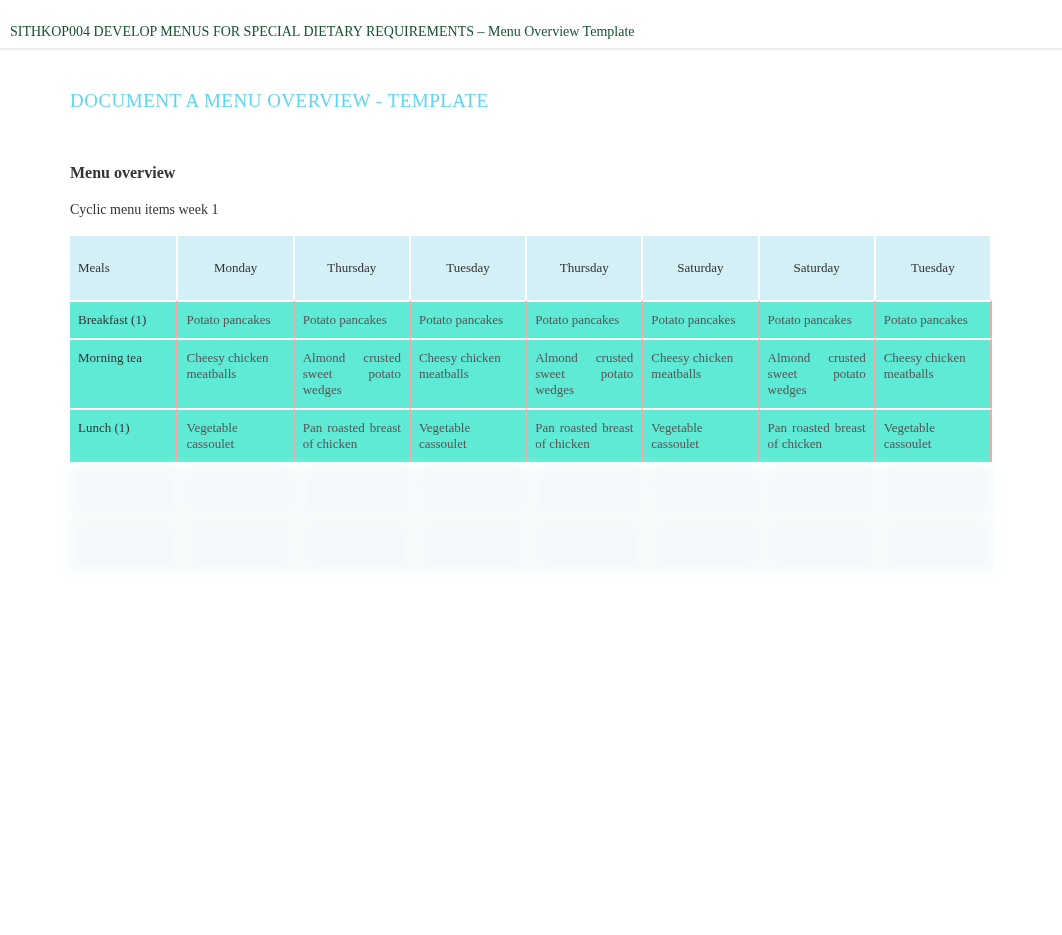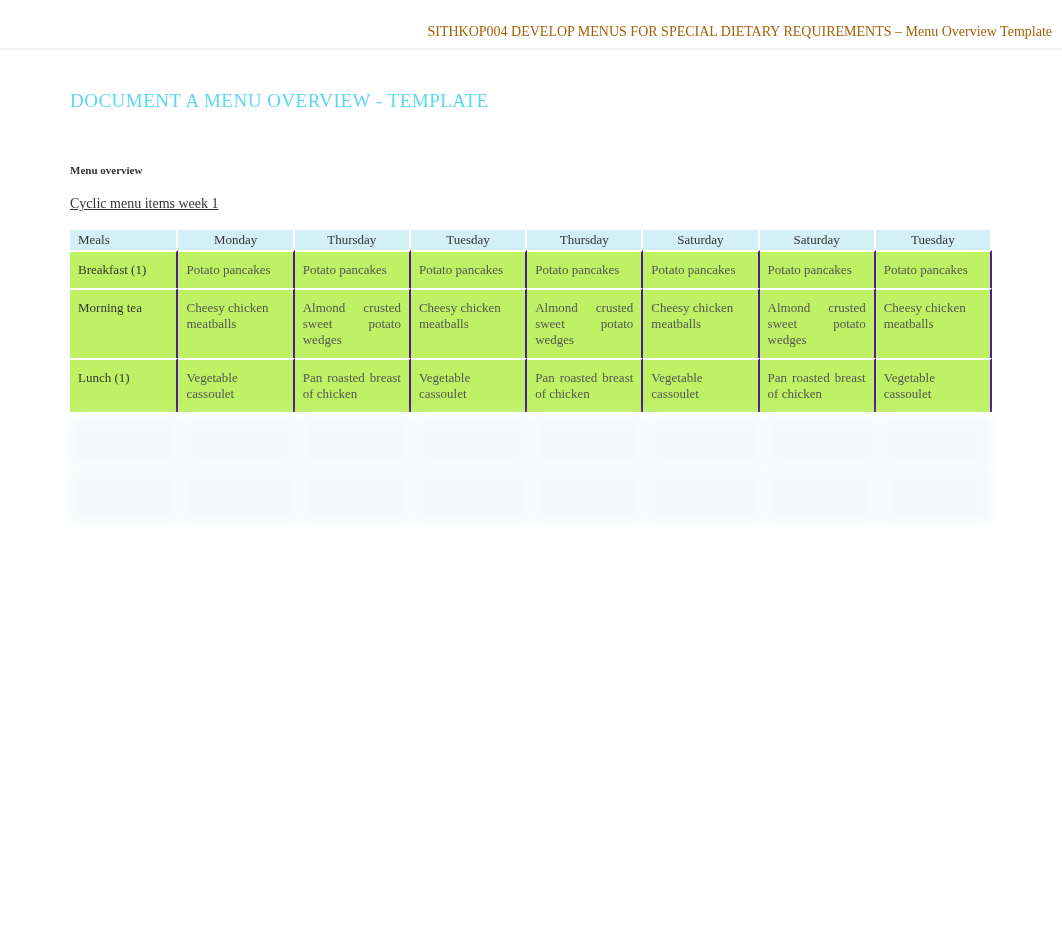--- a/index.html
+++ b/index.html
@@ -2,69 +2,67 @@
 <html><head>
   <meta charset="utf-8">
   <style>
     * { margin: 0; padding: 0; box-sizing: border-box; }
     body {
       font-family: Georgia, 'Times New Roman', serif;
       background: #fff;
       width: 1062px;
     }
     .top-header {
-      text-align: right;
       padding: 24px 10px 8px 10px;
-      color: #a16207;
+      color: #14532d;
       font-size: 14px;
       border-bottom: 2px solid #eee;
     }
     .content {
       padding: 40px 70px 20px 70px;
     }
     .doc-title {
       color: #5dd6f4;
       font-size: 19px;
       font-weight: normal;
       letter-spacing: 0.5px;
       margin-bottom: 52px;
     }
     .section-heading {
-      font-size: 11px;
+      font-size: 16px;
       color: #333;
       margin-bottom: 20px;
     }
     .subtext {
       font-size: 14px;
       color: #333;
       margin-bottom: 18px;
-      text-decoration: underline;
     }
     table {
       width: 100%;
       border-collapse: separate;
       border-spacing: 0;
       font-size: 13px;
     }
     thead th {
       background: #d4f0f7;
       color: #333;
       font-weight: normal;
-      padding: 2px 8px;
+      padding: 24px 8px;
       text-align: center;
       border-right: 2px solid #fff;
     }
     thead th:first-child { text-align: left; }
     tbody td {
-      background: #bef264;
+      background: #5eead4;
       padding: 10px 8px;
       vertical-align: top;
       color: #555;
       border-top: 2px solid #fff;
-      border-right: 2px solid #4c1d95;
+      border-right: 2px solid #fca5a5;
       text-align: left;
     }
     tbody td:first-child {
       color: #333;
       width: 110px;
     }
     tbody td.justify {
       text-align: justify;
       text-justify: inter-word;
     }

